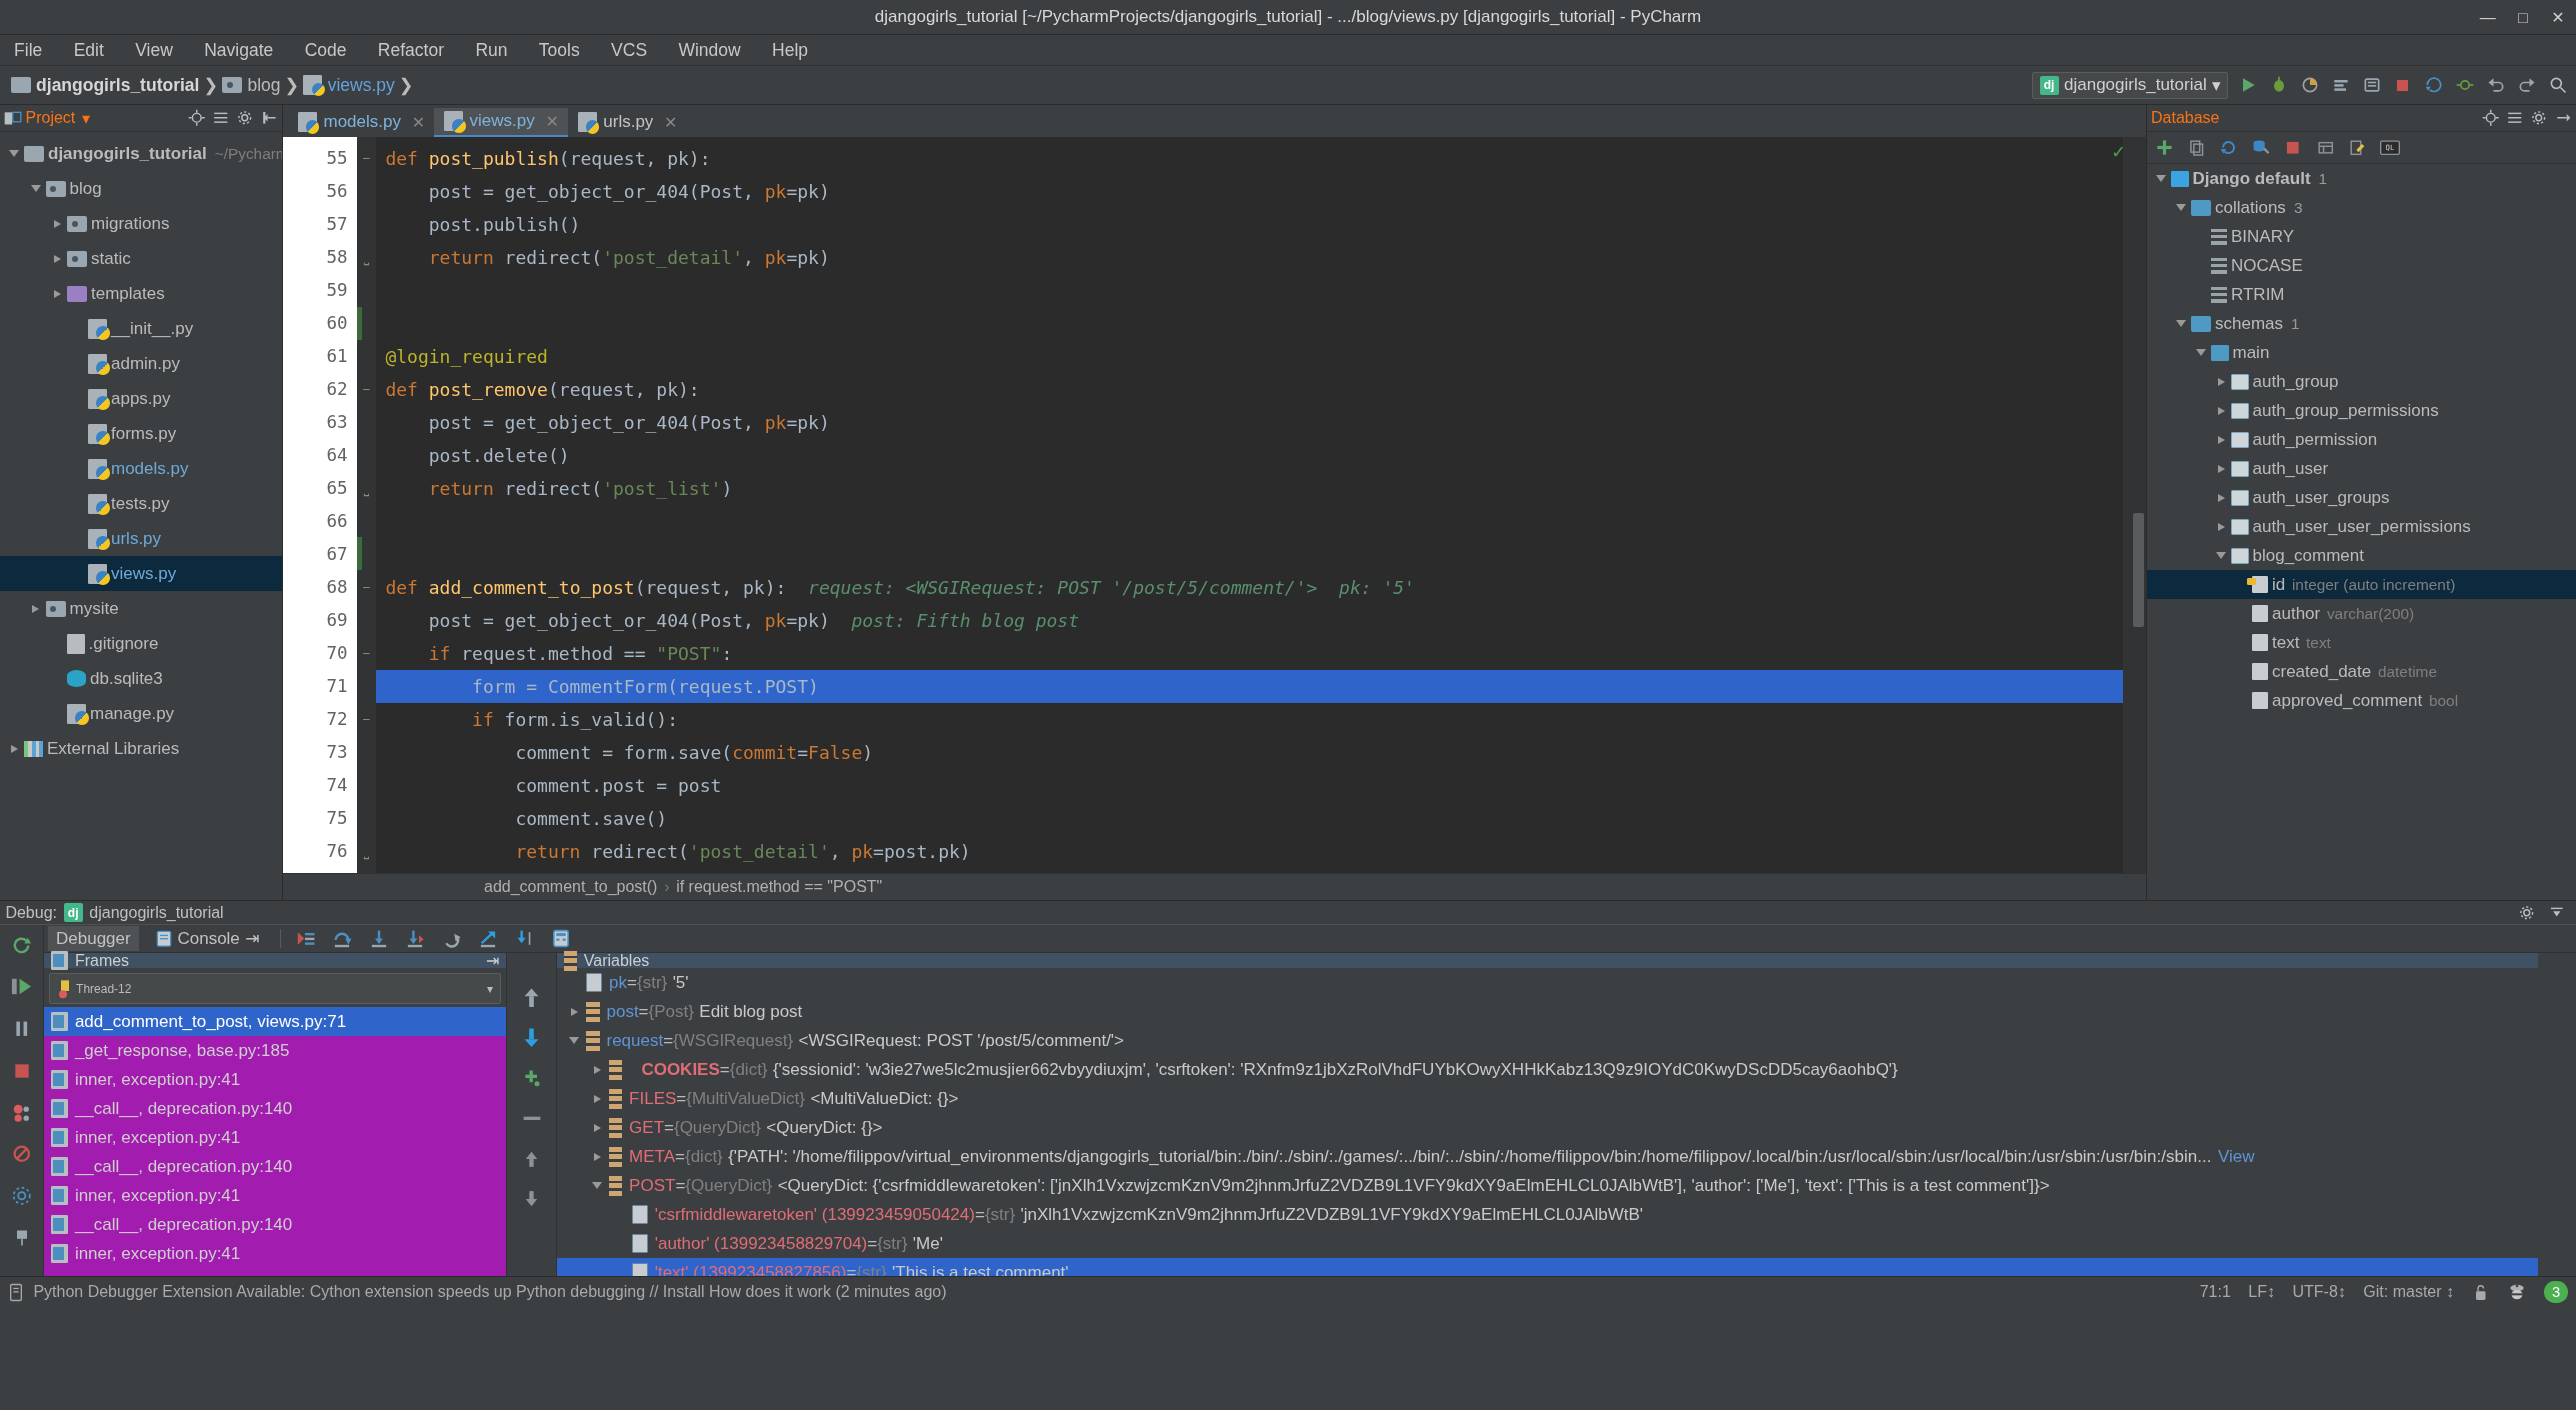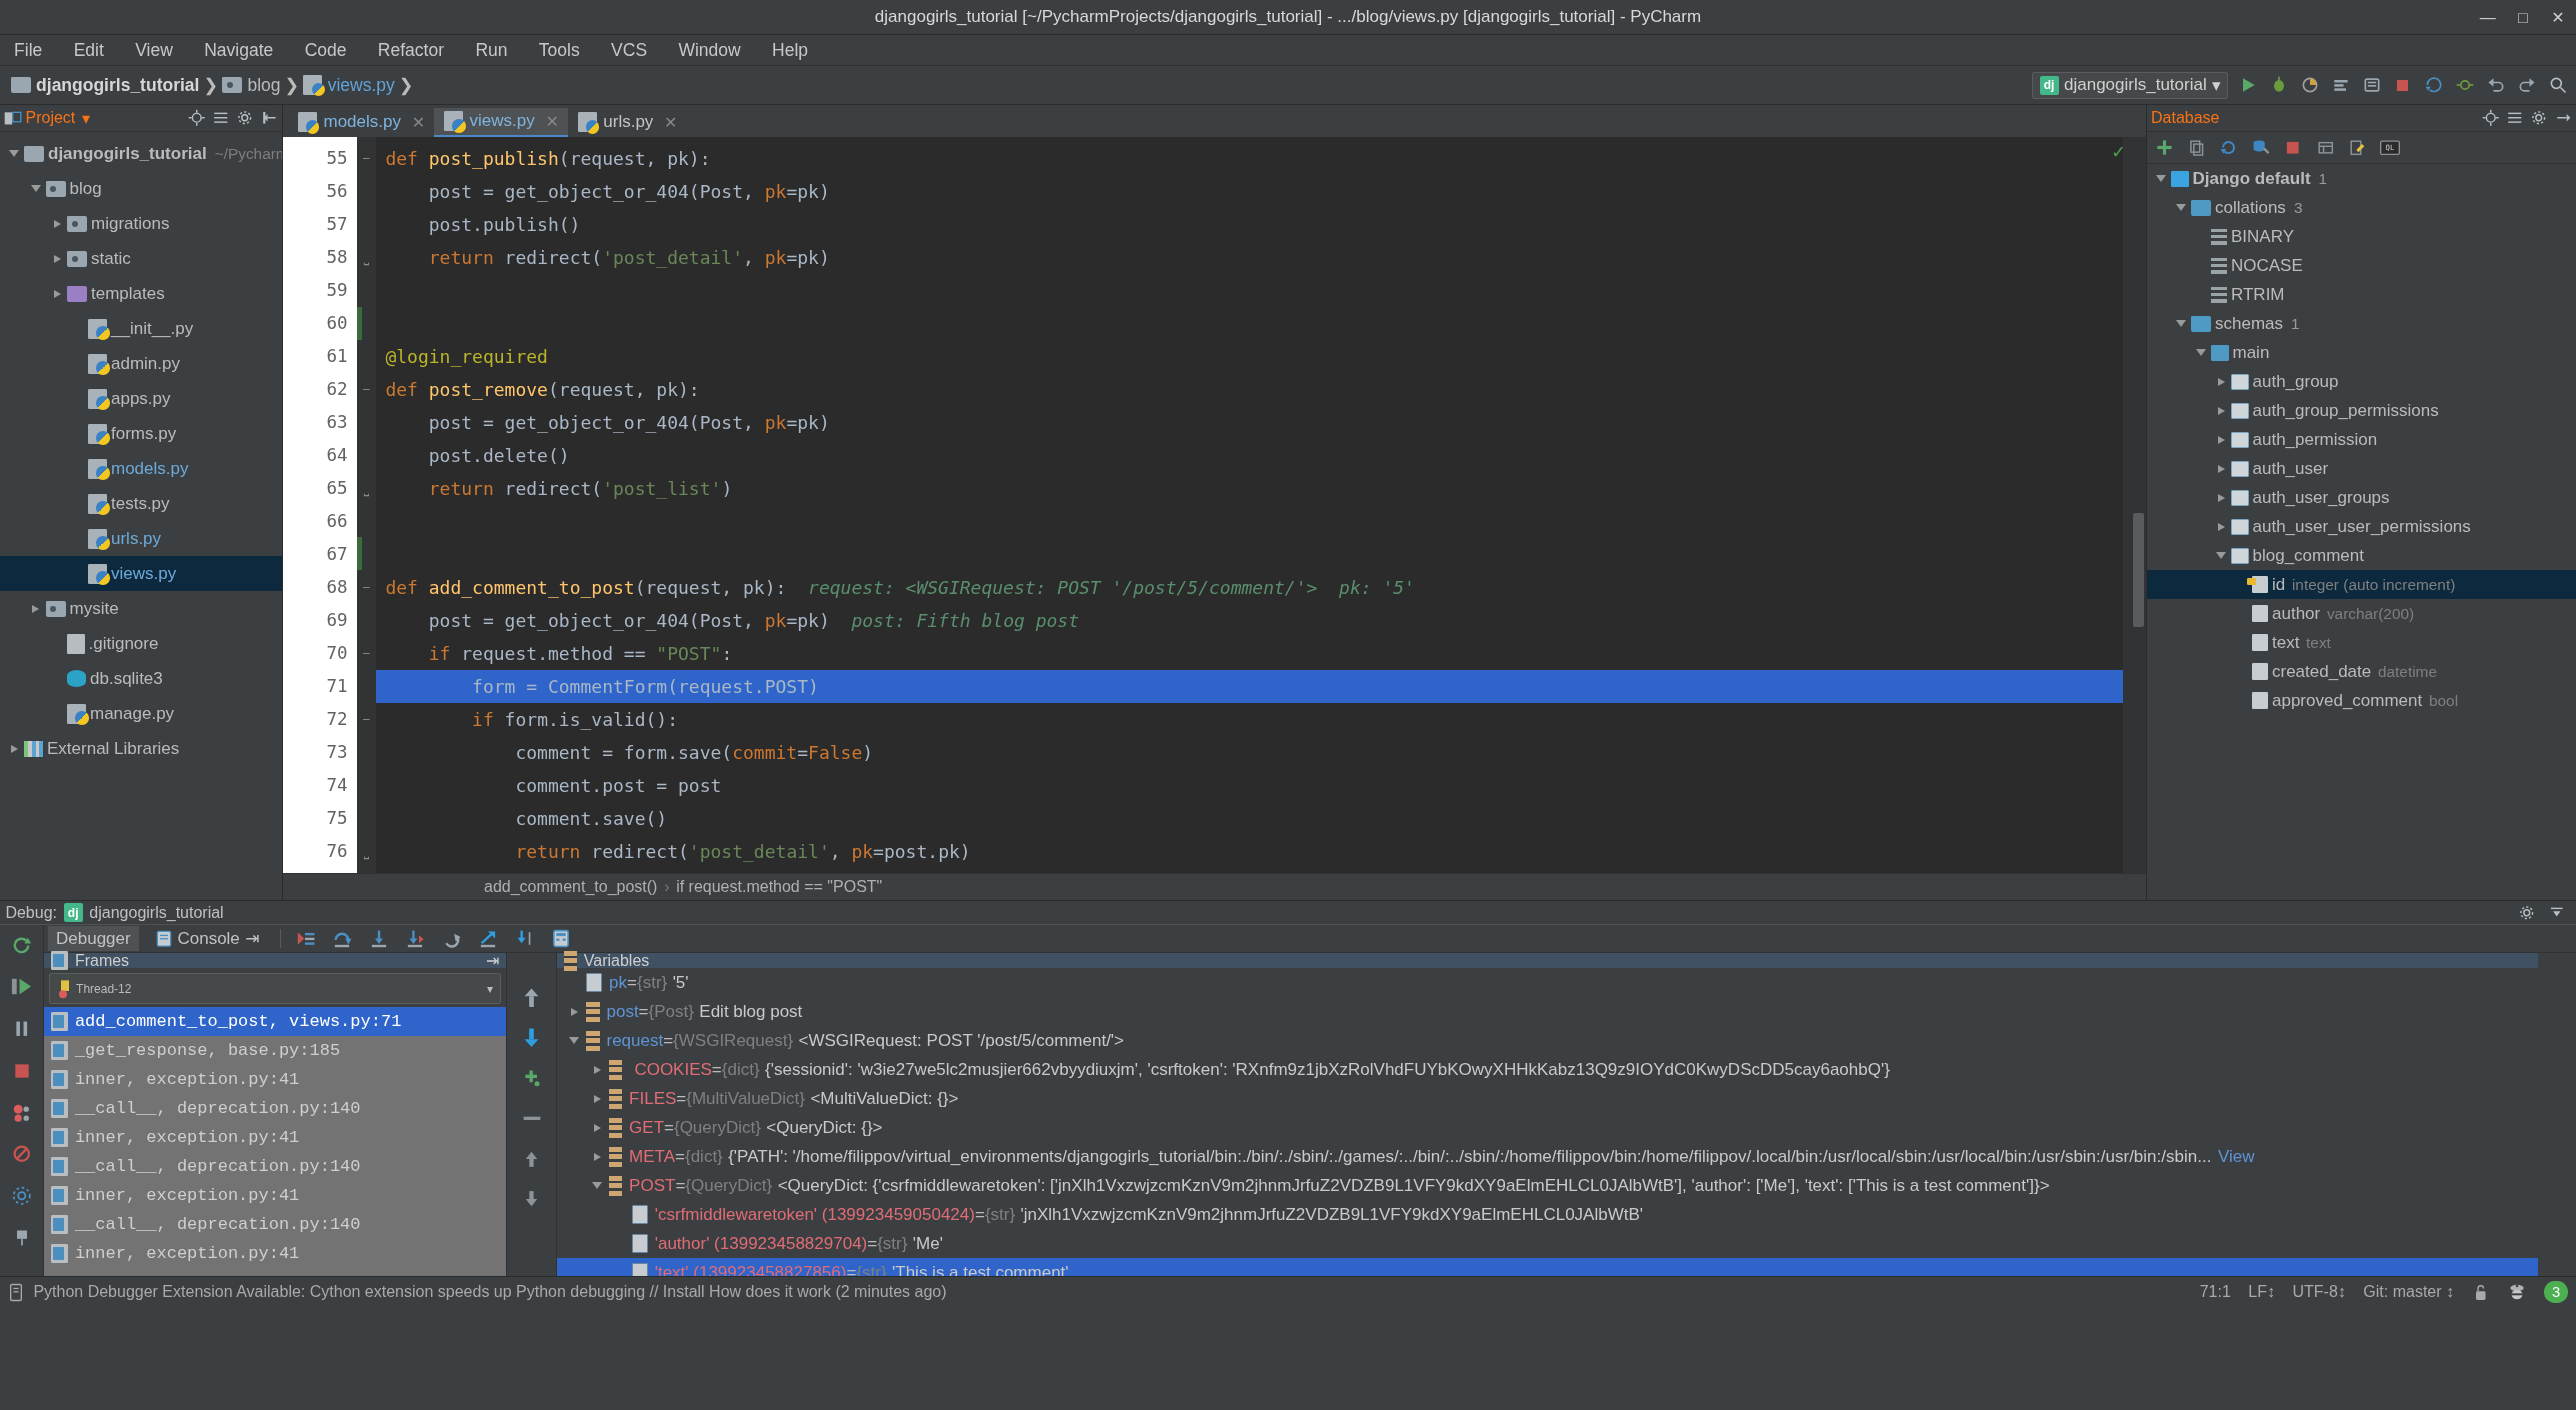--- a/index.html
+++ b/index.html
@@ -152,21 +152,21 @@
   .dtab.active { background: #4e5254; }
   .dsep { width: 0.7px; height: 19px; background: #585b5d; margin: 0 2.7px; }
   #dbgcontent { flex: 1; display: flex; min-height: 0; }
   #framescol { width: 463px; display: flex; flex-direction: column; border-right: 0.7px solid #2f3132; }
   .colhdr { height: 15px; background: #3f5163; display: flex; align-items: center; gap: 6.7px;
             padding: 0 6.7px; font-size: 16px; color: #cfcfcf; }
   .colhdr .right { margin-left: auto; display: flex; gap: 8px; align-items: center; }
   .threadsel { margin: 5.4px 5.4px 2.7px 5.4px; height: 31px; background: #45494a; border: 0.7px solid #5a5d5e;
                border-radius: 2px; display: flex; align-items: center; gap: 3px; padding: 0 6.7px; font-size: 12px; }
   .threadsel .caret { margin-left: auto; color: #bbb; }
-  .framelist { flex: 1; overflow: hidden; background: #737373; font-family: Liberation Mono, monospace; }
+  .framelist { flex: 1; overflow: hidden; background: #a21caf; }
   .frow { display: flex; align-items: center; gap: 6.7px; height: 29px; padding-left: 6.7px;
           font-size: 17px; color: #cfcfcf; white-space: nowrap; }
   .frow.sel { background: #2f65ca; color: #fff; }
   #framectrls { width: 50px; display: flex; flex-direction: column; align-items: center;
                 padding-top: 31px; gap: 13.4px; border-right: 0.7px solid #2f3132; }
   #varscol { flex: 1; display: flex; flex-direction: column; min-width: 0; text-align: center; }
   .varlist { flex: 1; overflow: hidden; background: #3c3f41; }
   .vrow { display: flex; align-items: center; height: 29px; white-space: nowrap; font-size: 17px; }
   .vrow.sel { background: #2f65ca; }
   .vtw { width: 24px; display: flex; align-items: center; justify-content: center; flex: none; }
@@ -1068,21 +1068,21 @@
                 <span class="vname blue" style="margin-left: 6.7px;">request</span>
                 <span> = </span>
                 <span class="vtype">{WSGIRequest}</span>
                 <span class="vval" style="margin-left: 5.4px;">&lt;WSGIRequest: POST '/post/5/comment/'&gt;</span>
               </div>
               <div class="vrow" style="padding-left: 28px;">
                 <span class="vtw">
                   <span class="tri"></span>
                 </span>
                 <span class="ico ico-var"></span>
-                <span class="vname pink" style="margin-left: 12px;">COOKIES</span>
+                <span class="vname pink" style="margin-left: 19px; font-weight: bold;">COOKIES</span>
                 <span> = </span>
                 <span class="vtype">{dict}</span>
                 <span class="vval" style="margin-left: 5.4px;">{'sessionid': 'w3ie27we5lc2musjier662vbyydiuxjm', 'csrftoken': 'RXnfm9z1jbXzRolVhdFUYbKOwyXHHkKabz13Q9z9IOYdC0KwyDScDD5cay6aohbQ'}</span>
               </div>
               <div class="vrow" style="padding-left: 28px;">
                 <span class="vtw">
                   <span class="tri"></span>
                 </span>
                 <span class="ico ico-var"></span>
                 <span class="vname pink" style="margin-left: 6.7px;">FILES</span>

